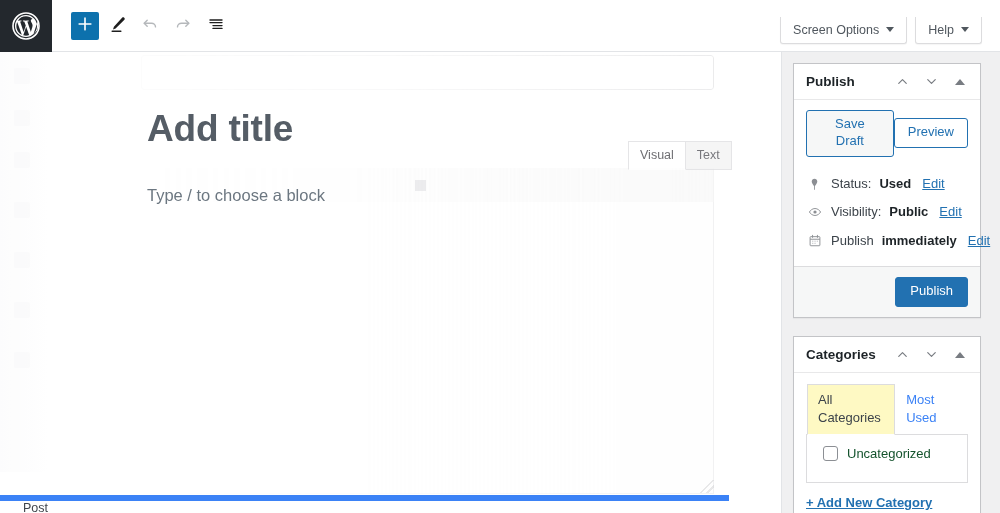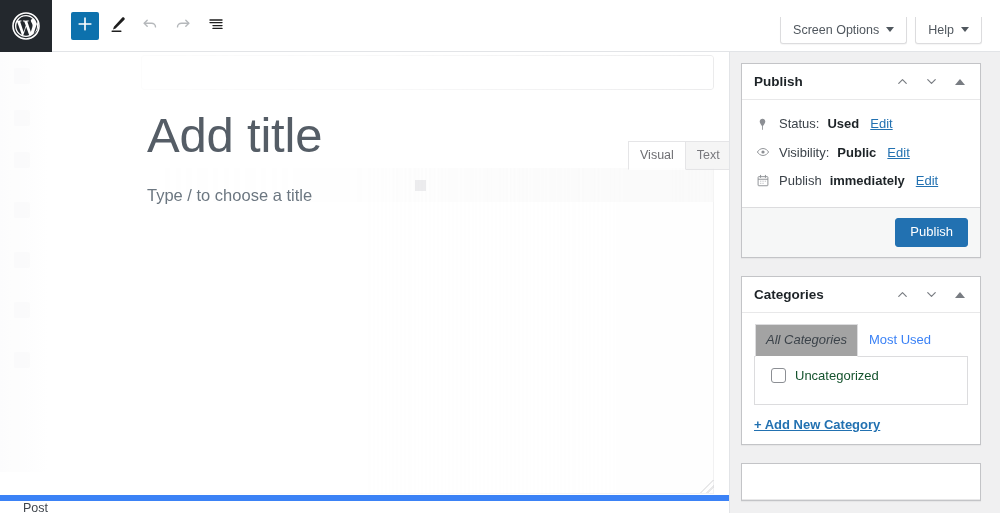--- a/index.html
+++ b/index.html
@@ -202,24 +202,24 @@
   .canvas {
     position: absolute;
     left: 0; top: 52px;
     width: 729px; height: 443px;
     z-index: 5;
     background: transparent;
   }
   .post-title {
     position: absolute;
     left: 147px; top: 55px;
-    font-size: 49px;
+    font-size: 37px;
     line-height: 1.18;
     color: #555d66;
-    font-weight: 400;
+    font-weight: 700;
     letter-spacing: -.2px;
     white-space: nowrap;
   }
   .block-placeholder {
     position: absolute;
     left: 147px; top: 130px;
     font-size: 16.5px;
     line-height: 1.6;
     color: #6c7781;
   }
@@ -239,21 +239,21 @@
     font-size: 12.5px;
     color: #40464d;
     margin-left: 23px;
     cursor: pointer;
   }
 
   
   .sidebar {
     position: absolute;
     right: 0; top: 52px;
-    width: 271px; height: 461px;
+    width: 219px; height: 461px;
     background: #f0f0f1;
     border-left: 1px solid #e2e4e7;
     z-index: 18;
     padding: 11px 19px 0 11px;
     overflow: hidden;
   }
   .panel {
     background: #ffffff;
     border: 1px solid #c3c4c7;
     box-shadow: 0 1px 1px rgba(0,0,0,.04);
@@ -369,25 +369,24 @@
   }
   .cat-tab {
     font-size: 13px;
     padding: 6px 10px 6px;
     cursor: pointer;
     line-height: 1.4;
     position: relative;
     bottom: -1px;
   }
   .cat-tab.active {
-    background: #a3a3a3;
+    background: #fef9c3;
     border: 1px solid #dcdcde;
     border-bottom-color: #ffffff;
     color: #3c434a;
-    font-style: italic;
   }
   .cat-tab.link {
     color: #3b82f6;
     border: 1px solid transparent;
   }
   .cat-list {
     border: 1px solid #dcdcde;
     border-top: none;
     background: #ffffff;
     padding: 11px 12px;
@@ -509,21 +508,21 @@
       </div>
       <div class="screen-btn">
         <span>Help</span>
         <span class="caret-down"></span>
       </div>
     </div>
   </div>
 
   <div class="canvas">
     <div class="post-title">Add title</div>
-    <div class="block-placeholder">Type / to choose a title</div>
+    <div class="block-placeholder">Type / to choose a block</div>
   </div>
 
   <div class="breadcrumb-bar">
     <div class="breadcrumb-item">Post</div>
   </div>
 
   <div class="sidebar">
 
     <div class="panel">
       <div class="panel-head">
@@ -539,20 +538,24 @@
               <path d="M5 7.5 10 12.5l5-5" fill="none" stroke="#787c82" stroke-width="1.6" stroke-linecap="round" stroke-linejoin="round"></path>
             </svg>
           </button>
           <button class="panel-icon-btn">
             <span class="tri-up"></span>
           </button>
         </div>
       </div>
 
       <div class="panel-body">
+        <div class="publish-row">
+          <button class="btn-secondary">Save Draft</button>
+          <button class="btn-secondary white">Preview</button>
+        </div>
 
         <div class="misc-row">
           <span class="micon">
             <svg width="13" height="14" viewBox="0 0 20 20" aria-hidden="true">
               <path d="M10 1.8c-2.4 0-4.3 1.9-4.3 4.2 0 3.1 4.3 7.6 4.3 7.6s4.3-4.5 4.3-7.6c0-2.3-1.9-4.2-4.3-4.2z" fill="#8c8f94"></path>
               <path d="M10 13.3v5" stroke="#8c8f94" stroke-width="1.3" stroke-linecap="round"></path>
             </svg>
           </span>
           <span>Status:</span>
           <b>Used</b>

